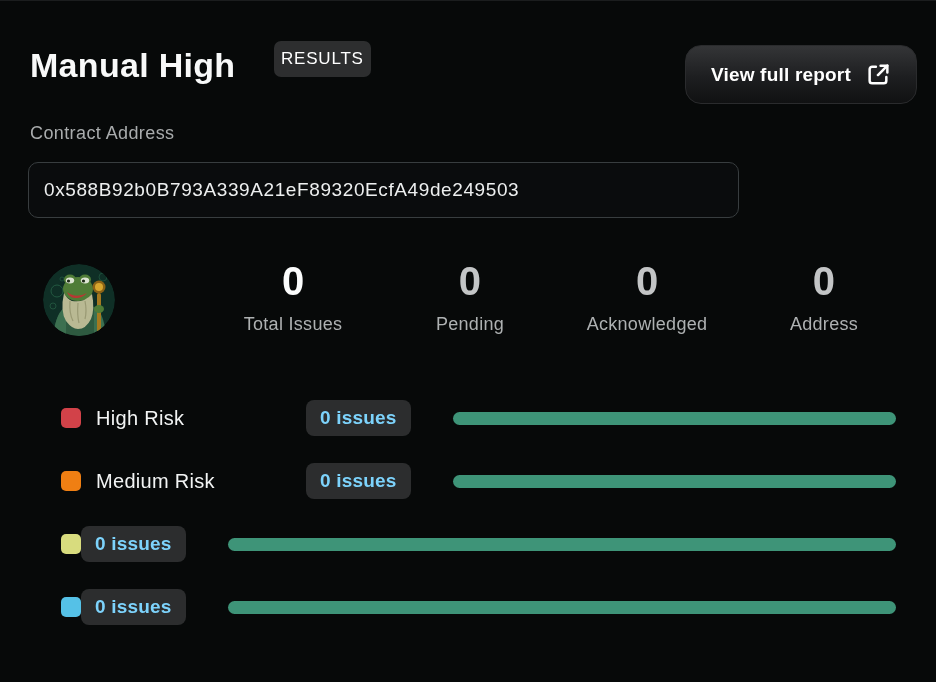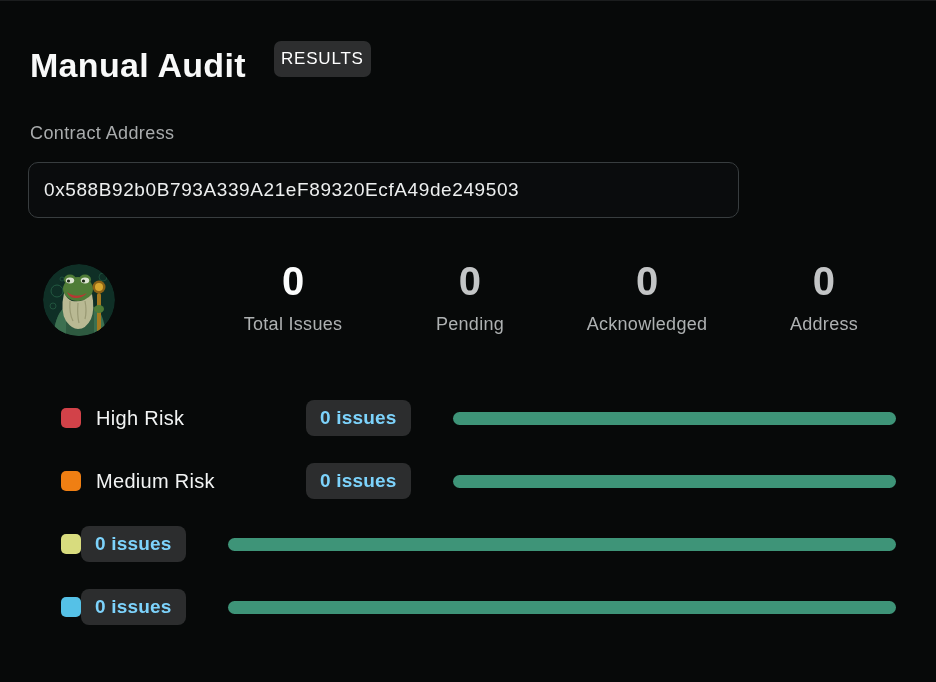--- a/index.html
+++ b/index.html
@@ -53,24 +53,34 @@
     letter-spacing:0.2px; text-align:center; min-width:81px;
   }
   .bar-track { flex:1; margin-left:42px; height:13px; }
   .bar-fill { height:100%; border-radius:7px; }
 </style>
 </head>
 <body>
 
 <div class="page">
 
-  <div class="page-title">Manual Audit</div>
+  <div class="page-title">Manual High</div>
 
   <div class="results-badge">RESULTS</div>
 
+  <button class="report-btn">
+    <span>View full report</span>
+    <span>
+      <svg width="25" height="25" viewBox="0 0 24 24" fill="none" stroke="#ffffff" stroke-width="2.4" stroke-linecap="round" stroke-linejoin="round">
+        <path d="M9.5 4.5H6A2.5 2.5 0 0 0 3.5 7v11A2.5 2.5 0 0 0 6 20.5h11a2.5 2.5 0 0 0 2.5-2.5v-3.5"></path>
+        <path d="M14 3.5h6.5V10"></path>
+        <path d="M20.5 3.5 11.5 12.5"></path>
+      </svg>
+    </span>
+  </button>
 
   <div class="contract-label">Contract Address</div>
 
   <input class="address-input" type="text" value="0x588B92b0B793A339A21eF89320EcfA49de249503" style="">
 
   <div class="avatar">
     <svg width="74" height="74" viewBox="0 0 74 74">
       <defs>
           <clipPath id="av">
             <circle cx="37" cy="37" r="36"></circle>

